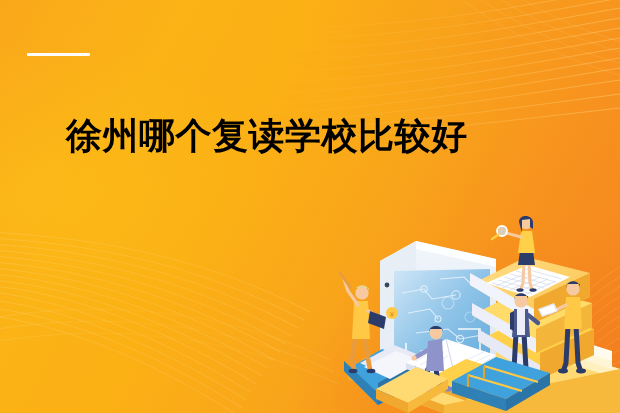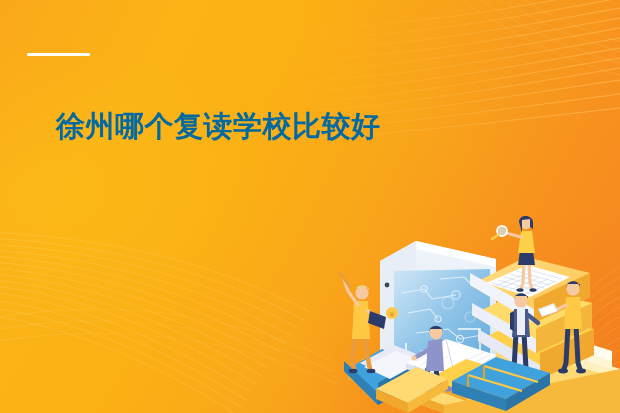--- a/index.html
+++ b/index.html
@@ -60,23 +60,23 @@
     width: 63px;
     height: 3px;
     background: #FFFFFF;
     border-radius: 1px;
   }
   .headline {
     position: absolute;
     left: 56px;
     top: 105px;
     width: 360px;
-    margin: 0;
-    color: #0369a1;
-    font-size: 29px;
+    margin: 10px;
+    color: #000000;
+    font-size: 36px;
     font-weight: bold;
     line-height: 42px;
     letter-spacing: 0.5px;
     white-space: nowrap;
   }
 
   
   .illustration {
     position: absolute;
     right: 0;

